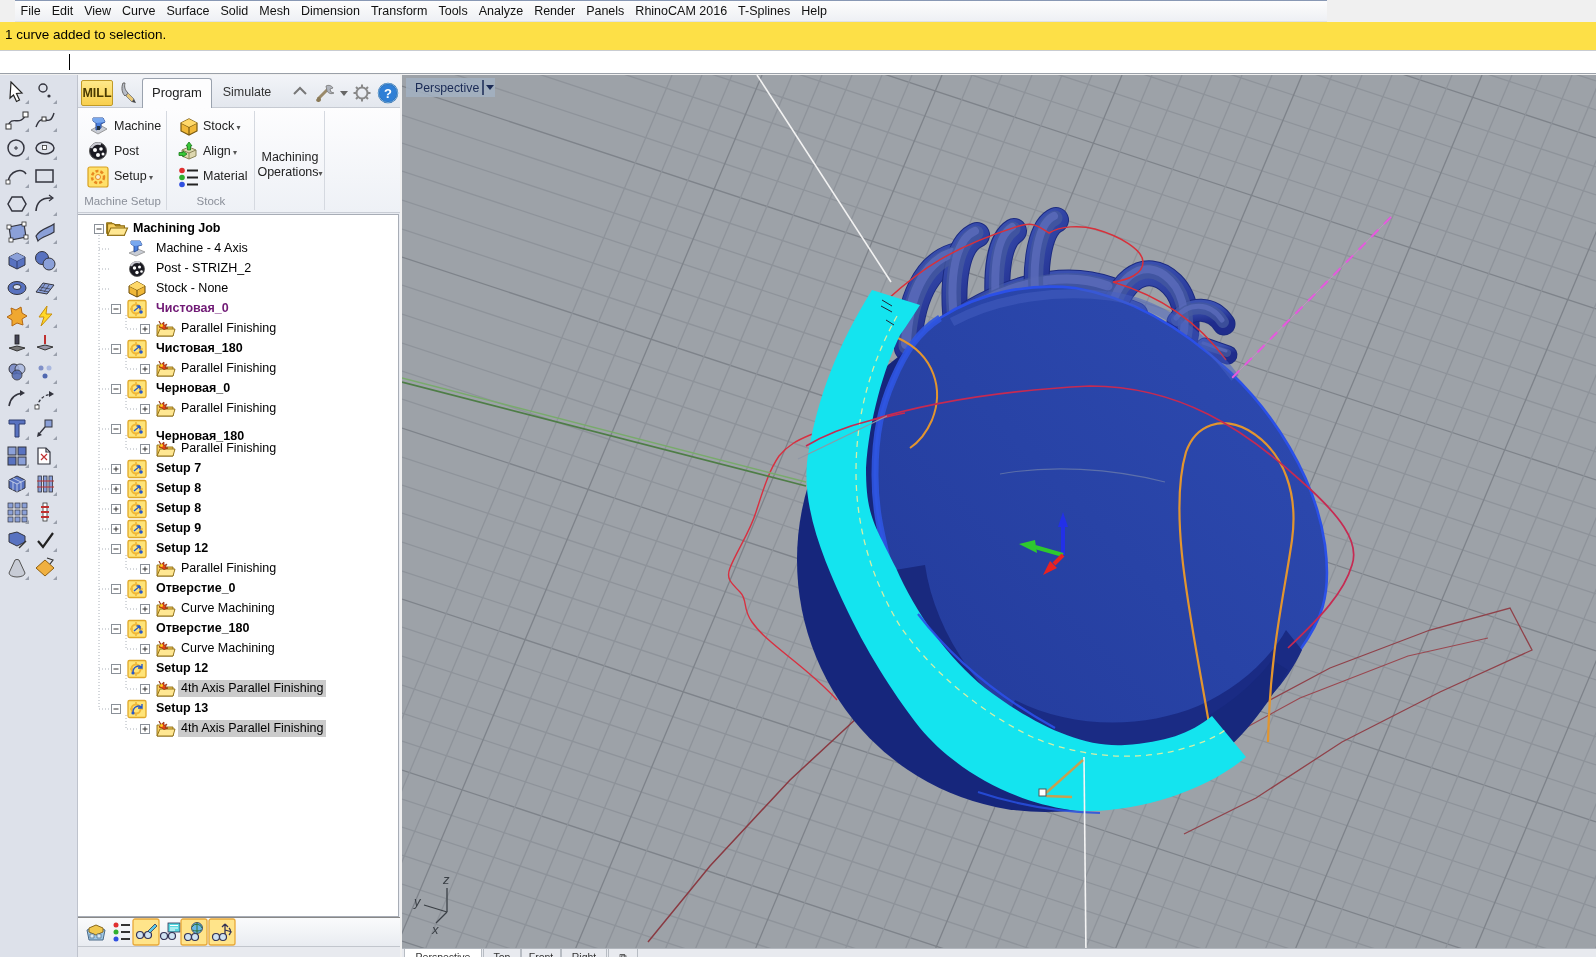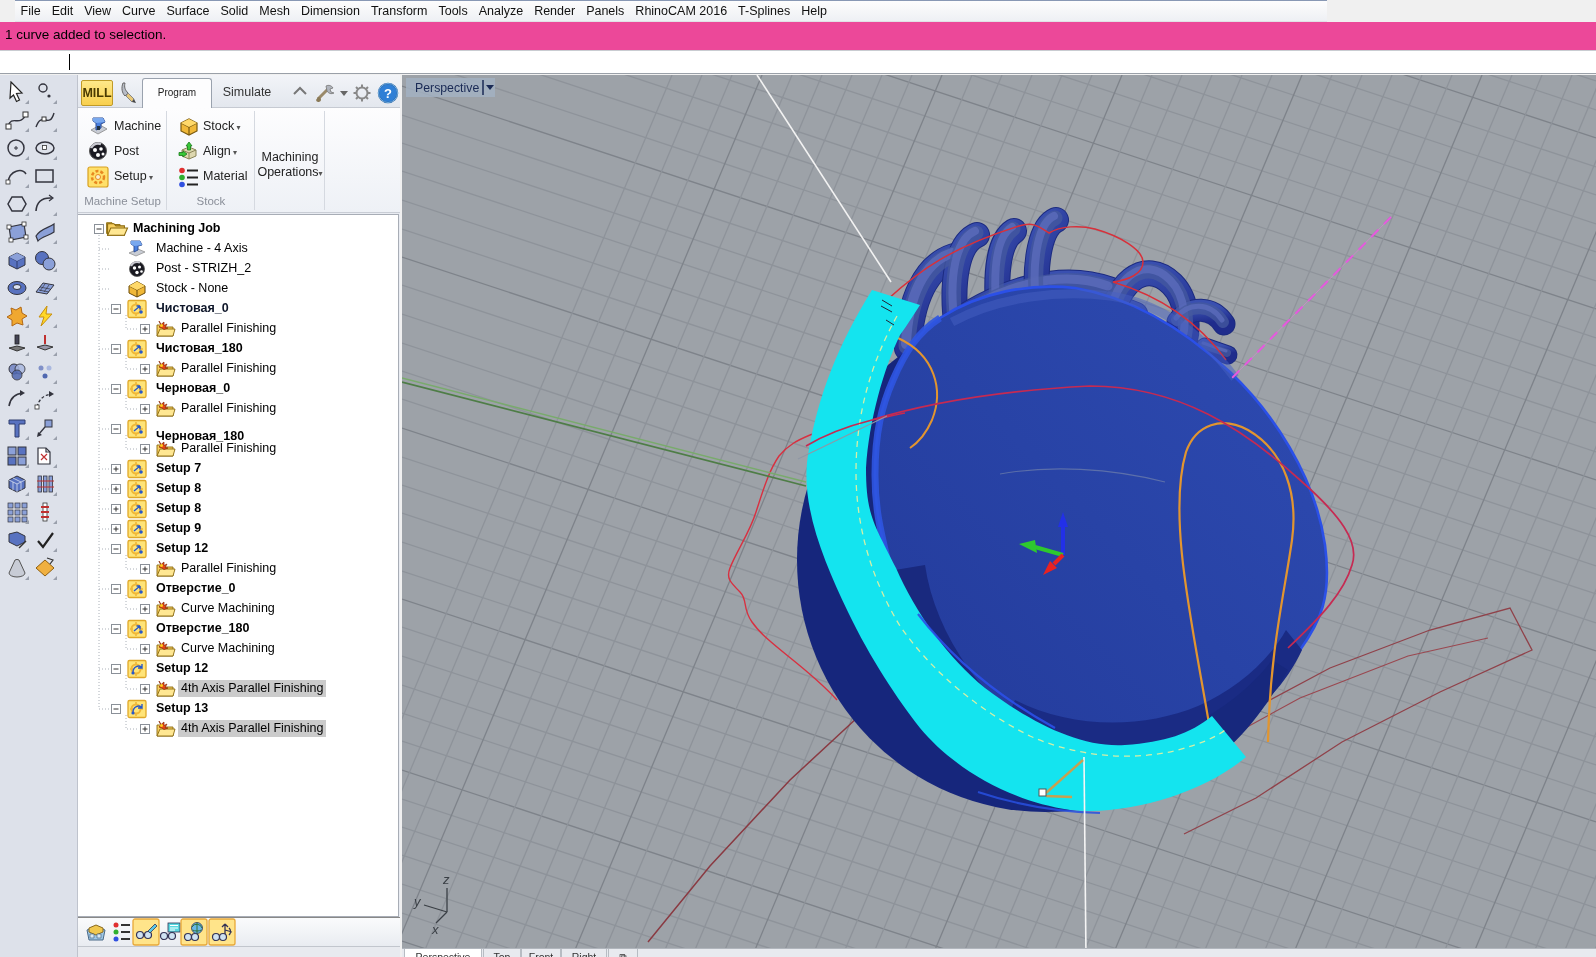--- a/index.html
+++ b/index.html
@@ -2,21 +2,21 @@
 <html><head>
 <meta charset="utf-8">
 <style>
 * { margin:0; padding:0; box-sizing:border-box; }
 html,body { width:1596px; height:957px; overflow:hidden; }
 body { font-family:"Liberation Sans", sans-serif; background:#f0f0f0; position:relative; }
 #menubar { position:absolute; left:0; top:0; width:1312px; height:22px;
   background:linear-gradient(#fdfdfd,#eef0f4); border-top:1px solid #8898b4; border-bottom:1px solid #e0e2e6;
   font-size:12.5px; color:#111; display:flex; align-items:center;margin-left:15px; }
 #menubar span { padding:0 5.5px; }
-#histline { position:absolute; left:0; top:22px; width:1596px; height:28px; background:#ec4899;
+#histline { position:absolute; left:0; top:22px; width:1596px; height:28px; background:#fde047;
   font-size:13.5px; color:#000; }
 #histline span { position:absolute; left:5px; top:5px; }
 #cmdline { position:absolute; left:0; top:50px; width:1596px; height:24px; background:#fff;
   border-top:1px solid #c9ccd1; border-bottom:1px solid #9aa0a8; font-size:13.5px; }
 #cmdline b { position:absolute; left:5px; top:3px; font-weight:bold;margin-top:28px; }
 #cmdline i { position:absolute; left:69px; top:3px; width:1px; height:16px; background:#000; }
 #lefttools { position:absolute; left:0; top:75px; width:78px; height:882px; background:#dde1ea;
   border-right:1px solid #bfc3cd; }
 #campanel { position:absolute; left:78px; top:75px; width:322px; height:882px; background:#e9ecf2; }
 #viewport { position:absolute; left:402px; top:75px; width:1194px; height:882px; background:#9da2a8; overflow:hidden; }
@@ -249,21 +249,21 @@
 </svg>
   </div>
 <div id="campanel">
     <div style="position:absolute;left:0;top:0;width:322px;height:33px;background:linear-gradient(#f2f4f8,#e3e7ee);border-bottom:1px solid #c6cad2;"></div>
 <div style="position:absolute;left:3px;top:5px;width:32px;height:26px;background:linear-gradient(#ffe989,#f8cf4e);border:1px solid #c09a28;border-radius:2px;font-size:12.5px;font-weight:bold;color:#4a3a00;text-align:center;line-height:24px;">MILL</div>
 <svg width="24" height="26" style="position:absolute;left:37px;top:5px;" viewBox="0 0 24 26">
 <path d="M8 3 C6 8 7 13 10 16 L13 13 C10 10 9 7 10 3 Z" fill="#b8bcc6" stroke="#666" stroke-width="1"></path>
 <path d="M13 13 L19 19 L17 22 L11 16 Z" fill="#e8c878" stroke="#888" stroke-width="1"></path>
 <path d="M19 19 L21 23 L17 22 Z" fill="#444"></path>
     </svg>
-<div style="position:absolute;left:64px;top:3px;width:70px;height:31px;background:#fdfdfe;border:1px solid #9aa2ae;border-bottom:none;border-radius:3px 3px 0 0;font-size:10px;color:#222;text-align:center;line-height:28px;">Program</div>
+<div style="position:absolute;left:64px;top:3px;width:70px;height:31px;background:#fdfdfe;border:1px solid #9aa2ae;border-bottom:none;border-radius:3px 3px 0 0;font-size:13px;color:#222;text-align:center;line-height:28px;">Program</div>
 <div style="position:absolute;left:138px;top:3px;width:62px;height:29px;font-size:12.5px;color:#333;text-align:center;line-height:28px;">Simulate</div>
 <svg width="110" height="28" style="position:absolute;left:212px;top:4px;" viewBox="0 0 110 28">
 <path d="M4 15 L10 9 L16 15" fill="none" stroke="#777" stroke-width="2"></path>
 <g>
 <path d="M28 20 L38 10" stroke="#9a8a6a" stroke-width="3"></path>
 <path d="M36 7 a5 5 0 0 1 7 2 l-3 1 l1 3 l3 1 a5 5 0 0 1 -7 -2 Z" fill="#b0b4bc" stroke="#777" stroke-width="0.8"></path>
 <path d="M26 21 a2.5 2.5 0 1 0 2 -3 Z" fill="#8a7a58"></path>
 </g>
 <path d="M50 12 l8 0 l-4 5 Z" fill="#666"></path>
 <g fill="none" stroke="#888" stroke-width="2">
@@ -588,21 +588,21 @@
 <path d="M-8 -4 L-3 -4 L-1 -2 L8 -2 L8 7 L-8 7 Z" fill="#f8d060" stroke="#8a6a10" stroke-width="0.9"></path>
 <path d="M-8 7 L-5 0 L10 0 L8 7 Z" fill="#ffe792" stroke="#8a6a10" stroke-width="0.9"></path>
 <path d="M-6 -8 L-4 -4.5 L-1 -7 L-1 -3.5 L2 -5 L0 -1.5 L3 -1 L-1 0.5 L-3 -1 L-6 -2 L-4 -3.5 Z" fill="#e84818" stroke="#8a2808" stroke-width="0.7"></path>
 <circle cx="-3.5" cy="-3.5" r="1.5" fill="#ffd020"></circle>
       </g>
     </svg>
 <div style="position:absolute;left:52px;top:145px;height:17px;line-height:17px;font-size:12.5px;font-weight:bold;color:#000;padding:0 3px;text-align:right;">Machining Job</div>
 <div style="position:absolute;left:75px;top:165px;height:17px;line-height:17px;font-size:12.5px;font-weight:normal;color:#000;padding:0 3px;">Machine - 4 Axis</div>
 <div style="position:absolute;left:75px;top:185px;height:17px;line-height:17px;font-size:12.5px;font-weight:normal;color:#000;padding:0 3px;">Post - STRIZH_2</div>
 <div style="position:absolute;left:75px;top:205px;height:17px;line-height:17px;font-size:12.5px;font-weight:normal;color:#000;padding:0 3px;">Stock - None</div>
-<div style="position:absolute;left:75px;top:225px;height:17px;line-height:17px;font-size:12.5px;font-weight:bold;color:#0f172a;padding:0 3px;">Чистовая_0</div>
+<div style="position:absolute;left:75px;top:225px;height:17px;line-height:17px;font-size:12.5px;font-weight:bold;color:#701a75;padding:0 3px;">Чистовая_0</div>
 <div style="position:absolute;left:100px;top:245px;height:17px;line-height:17px;font-size:12.5px;font-weight:normal;color:#000;padding:0 3px;">Parallel Finishing</div>
 <div style="position:absolute;left:75px;top:265px;height:17px;line-height:17px;font-size:12.5px;font-weight:bold;color:#000;padding:0 3px;">Чистовая_180</div>
 <div style="position:absolute;left:100px;top:285px;height:17px;line-height:17px;font-size:12.5px;font-weight:normal;color:#000;padding:0 3px;">Parallel Finishing</div>
 <div style="position:absolute;left:75px;top:305px;height:17px;line-height:17px;font-size:12.5px;font-weight:bold;color:#000;padding:0 3px;">Черновая_0</div>
 <div style="position:absolute;left:100px;top:325px;height:17px;line-height:17px;font-size:12.5px;font-weight:normal;color:#000;padding:0 3px;">Parallel Finishing</div>
 <div style="position:absolute;left:75px;top:353px;height:17px;line-height:17px;font-size:12.5px;font-weight:bold;color:#000;padding:0 3px;">Черновая_180</div>
 <div style="position:absolute;left:100px;top:365px;height:17px;line-height:17px;font-size:12.5px;font-weight:normal;color:#000;padding:0 3px;">Parallel Finishing</div>
 <div style="position:absolute;left:75px;top:385px;height:17px;line-height:17px;font-size:12.5px;font-weight:bold;color:#000;padding:0 3px;">Setup 7</div>
 <div style="position:absolute;left:75px;top:405px;height:17px;line-height:17px;font-size:12.5px;font-weight:bold;color:#000;padding:0 3px;">Setup 8</div>
 <div style="position:absolute;left:75px;top:425px;height:17px;line-height:17px;font-size:12.5px;font-weight:bold;color:#000;padding:0 3px;">Setup 8</div>

